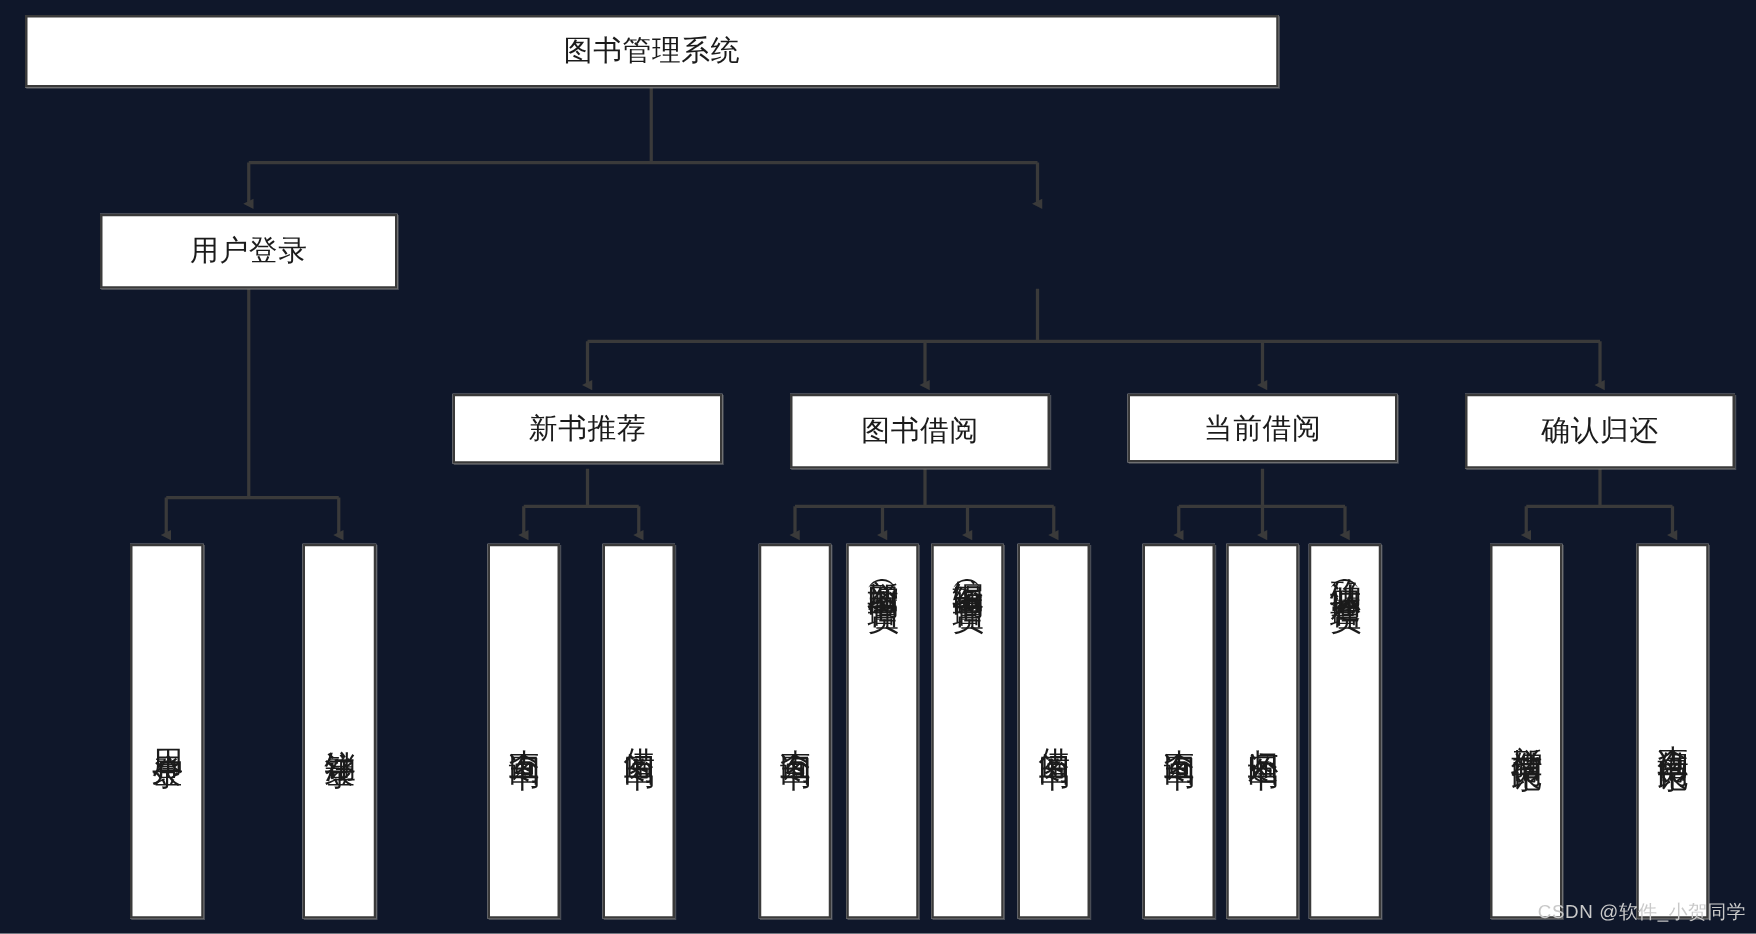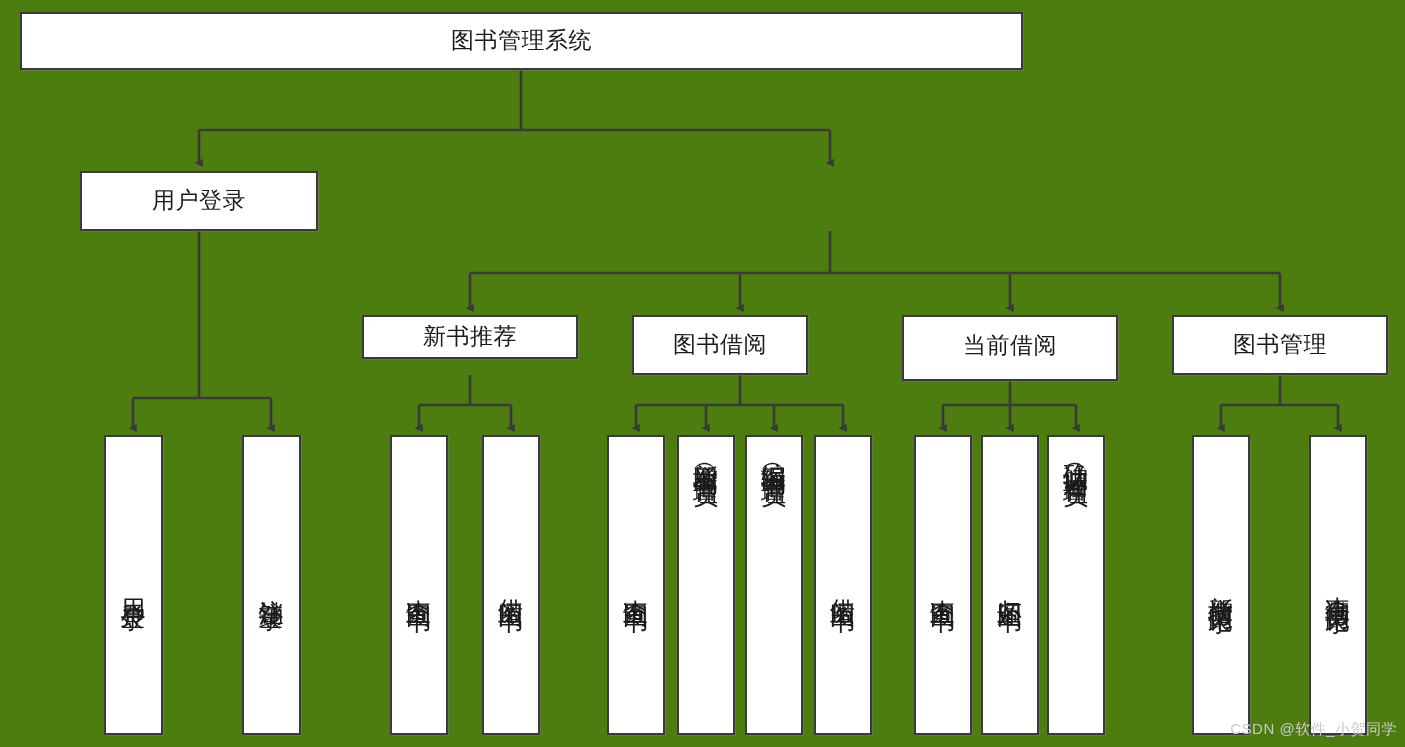--- a/index.html
+++ b/index.html
@@ -8,21 +8,21 @@
     background: #ffffff;
   }
   body {
     font-family: "Liberation Sans", "DejaVu Sans", sans-serif;
     -webkit-font-smoothing: antialiased;
   }
   #canvas {
     position: relative;
     width: 1405px;
     height: 747px;
-    background: #4d7c0f;
+    background: #0f172a;
     overflow: hidden;
   }
   svg.edges {
     position: absolute;
     left: 0;
     top: 0;
     width: 1405px;
     height: 747px;
     pointer-events: none;
   }
@@ -129,31 +129,31 @@
   </svg>
 
   <div class="node horiz" style="left:20px; top:12px; width:1003px; height:58px;">
     <span class="label">图书管理系统</span>
   </div>
 
   <div class="node horiz" style="left:80px; top:171px; width:238px; height:60px;">
     <span class="label">用户登录</span>
   </div>
 
-  <div class="node horiz" style="left:362px; top:315px; width:216px; height:44px;">
+  <div class="node horiz" style="left:362px; top:315px; width:216px; height:56px;">
     <span class="label">新书推荐</span>
   </div>
-  <div class="node horiz" style="left:632px; top:315px; width:176px; height:60px;">
+  <div class="node horiz" style="left:632px; top:315px; width:208px; height:60px;">
     <span class="label">图书借阅</span>
   </div>
-  <div class="node horiz" style="left:902px; top:315px; width:216px; height:66px;font-family:Liberation Mono, monospace;">
+  <div class="node horiz" style="left:902px; top:315px; width:216px; height:55px;">
     <span class="label">当前借阅</span>
   </div>
   <div class="node horiz" style="left:1172px; top:315px; width:216px; height:60px;">
-    <span class="label">图书管理</span>
+    <span class="label">确认归还</span>
   </div>
 
   <div class="node vert center" style="left:104px; top:435px; width:59px; height:300px;">
     <span class="label">用户登录</span>
   </div>
   <div class="node vert center" style="left:242px; top:435px; width:59px; height:300px;">
     <span class="label">注销登录</span>
   </div>
 
   <div class="node vert center" style="left:390px; top:435px; width:58px; height:300px;">

